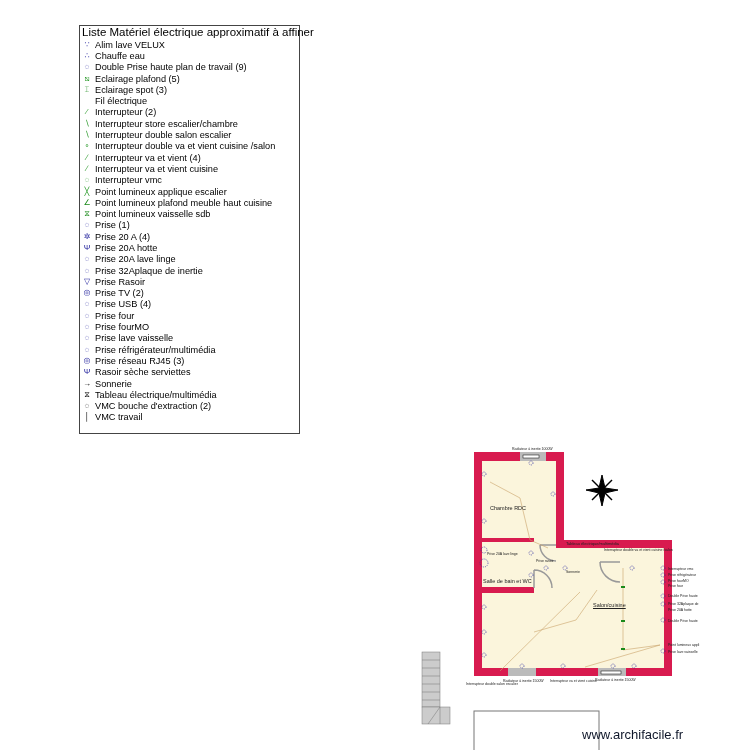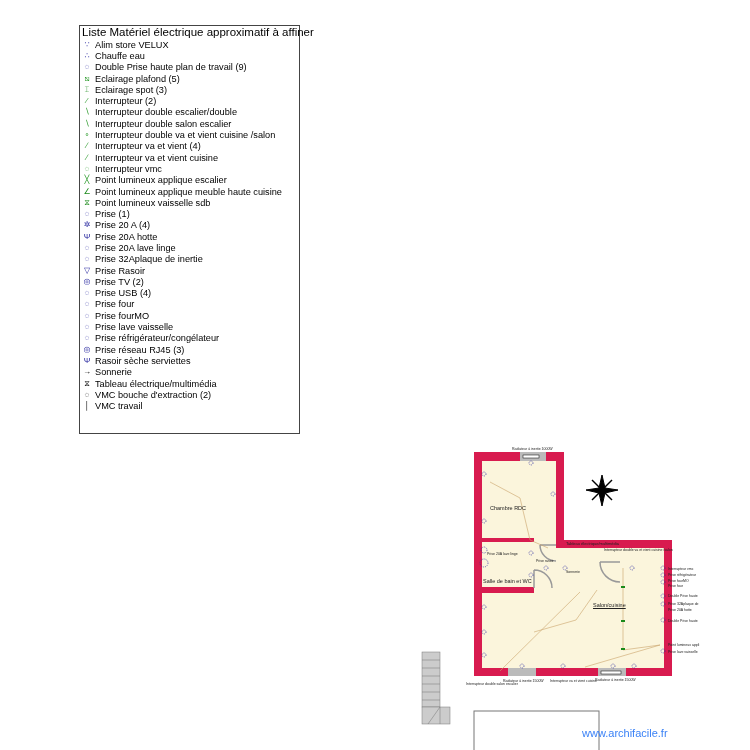--- a/index.html
+++ b/index.html
@@ -5,55 +5,59 @@
   html,body{margin:0;padding:0;background:#fff;}
   body{width:750px;height:750px;position:relative;overflow:hidden;font-family:"Liberation Sans",sans-serif;}
   .legend{position:absolute;left:79px;top:25px;width:221px;height:409px;border:1px solid #444;background:#fff;box-sizing:border-box;}
   .legend-title{font-size:11.5px;line-height:13px;padding-left:2px;color:#000;white-space:nowrap;}
   .legend-row{height:11.3px;display:flex;align-items:center;font-size:9.2px;color:#000;white-space:nowrap;}
   .legend-row .ic{width:12px;height:10px;flex:0 0 12px;margin-left:1px;margin-right:2px;font-size:8px;line-height:10px;text-align:center;}
   .legend-row .ic.none{visibility:hidden;}
   .plan{position:absolute;left:0;top:0;width:750px;height:750px;}
   .lbl{position:absolute;font-size:3.5px;color:#222;white-space:nowrap;}
   .room-lbl{position:absolute;font-size:5.5px;color:#222;white-space:nowrap;}
-  .watermark{position:absolute;left:582px;top:727px;font-size:11px;color:#3b82f6;white-space:nowrap;}
+  .watermark{position:absolute;left:582px;top:727px;font-size:13px;color:#0f172a;white-space:nowrap;}
 </style>
 </head>
 <body>
 
 <div class="legend">
   <div class="legend-title">Liste Matériel électrique approximatif à affiner</div>
   <div id="legend-rows">
       <div class="legend-row">
         <span class="ic" style="color: rgb(42, 42, 160);">∵</span>
-        <span>Alim store VELUX</span>
+        <span>Alim lave VELUX</span>
       </div>
       <div class="legend-row">
         <span class="ic" style="color: rgb(42, 42, 160);">∴</span>
         <span>Chauffe eau</span>
       </div>
       <div class="legend-row">
         <span class="ic" style="color: rgb(42, 42, 160);">◌</span>
         <span>Double Prise haute plan de travail (9)</span>
       </div>
       <div class="legend-row">
         <span class="ic" style="color: rgb(42, 154, 42);">⧅</span>
         <span>Eclairage plafond (5)</span>
       </div>
       <div class="legend-row">
         <span class="ic" style="color: rgb(26, 138, 26);">⌶</span>
         <span>Eclairage spot (3)</span>
       </div>
       <div class="legend-row">
+        <span class="ic none" style="color: rgb(0, 0, 0);"></span>
+        <span>Fil électrique</span>
+      </div>
+      <div class="legend-row">
         <span class="ic" style="color: rgb(42, 154, 42);">⁄</span>
         <span>Interrupteur (2)</span>
       </div>
       <div class="legend-row">
         <span class="ic" style="color: rgb(42, 154, 42);">∖</span>
-        <span>Interrupteur double escalier/double</span>
+        <span>Interrupteur store escalier/chambre</span>
       </div>
       <div class="legend-row">
         <span class="ic" style="color: rgb(42, 154, 42);">∖</span>
         <span>Interrupteur double salon escalier</span>
       </div>
       <div class="legend-row">
         <span class="ic" style="color: rgb(42, 154, 42);">∘</span>
         <span>Interrupteur double va et vient cuisine /salon</span>
       </div>
       <div class="legend-row">
@@ -67,21 +71,21 @@
       <div class="legend-row">
         <span class="ic" style="color: rgb(42, 154, 42);">◌</span>
         <span>Interrupteur vmc</span>
       </div>
       <div class="legend-row">
         <span class="ic" style="color: rgb(42, 154, 42);">╳</span>
         <span>Point lumineux applique escalier</span>
       </div>
       <div class="legend-row">
         <span class="ic" style="color: rgb(26, 138, 26);">∠</span>
-        <span>Point lumineux applique meuble haute cuisine</span>
+        <span>Point lumineux plafond meuble haut cuisine</span>
       </div>
       <div class="legend-row">
         <span class="ic" style="color: rgb(26, 138, 26);">⧖</span>
         <span>Point lumineux vaisselle sdb</span>
       </div>
       <div class="legend-row">
         <span class="ic" style="color: rgb(42, 42, 160);">◌</span>
         <span>Prise (1)</span>
       </div>
       <div class="legend-row">
@@ -119,21 +123,21 @@
       <div class="legend-row">
         <span class="ic" style="color: rgb(42, 42, 160);">◌</span>
         <span>Prise fourMO</span>
       </div>
       <div class="legend-row">
         <span class="ic" style="color: rgb(42, 42, 160);">◌</span>
         <span>Prise lave vaisselle</span>
       </div>
       <div class="legend-row">
         <span class="ic" style="color: rgb(42, 42, 160);">◌</span>
-        <span>Prise réfrigérateur/congélateur</span>
+        <span>Prise réfrigérateur/multimédia</span>
       </div>
       <div class="legend-row">
         <span class="ic" style="color: rgb(42, 42, 160);">◎</span>
         <span>Prise réseau RJ45 (3)</span>
       </div>
       <div class="legend-row">
         <span class="ic" style="color: rgb(42, 42, 160);">Ψ</span>
         <span>Rasoir sèche serviettes</span>
       </div>
       <div class="legend-row">

